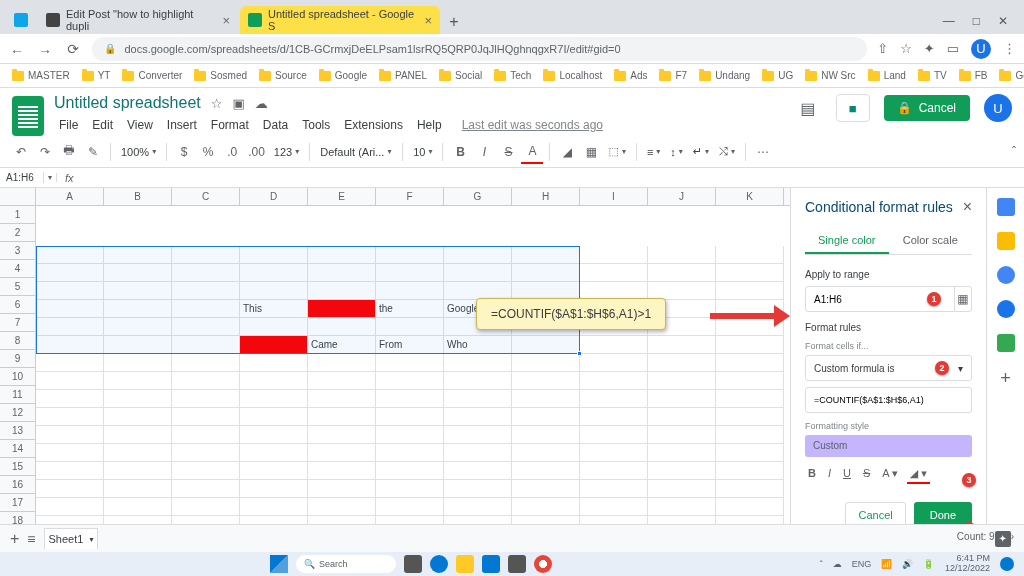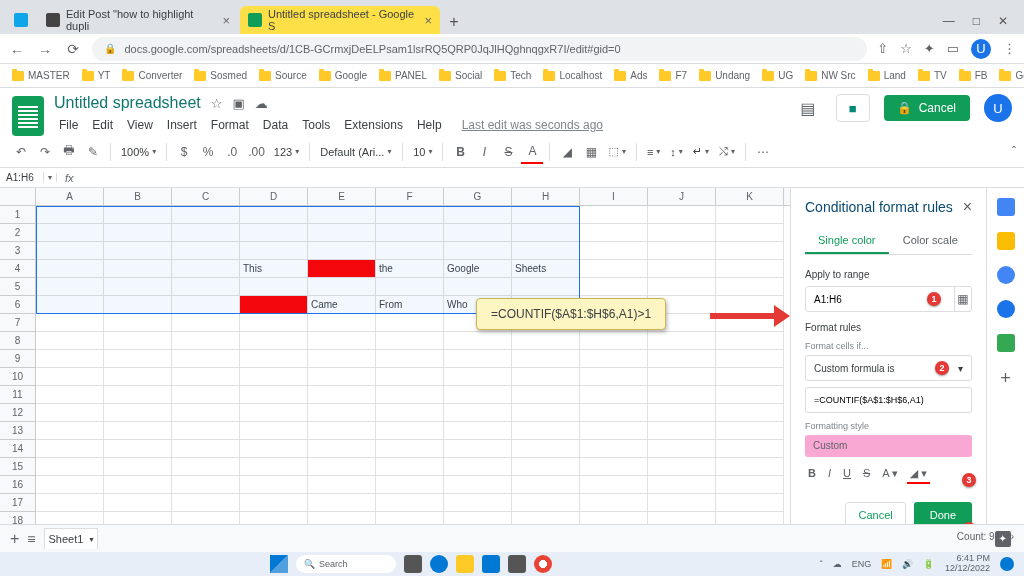--- a/index.html
+++ b/index.html
@@ -49,41 +49,41 @@
 .name-arrow { font-size:8px; color:#5f6368; padding:0 4px; border-right:1px solid #dadce0; }
 .fx { font-style:italic; color:#5f6368; padding:0 8px; font-size:11px; }
 .main-area { display:flex; height:calc(576px - 34px - 30px - 24px - 48px - 32px - 20px - 28px - 24px); }
 .grid-wrap { flex:1; position:relative; overflow:hidden; }
 .col-headers { display:flex; height:18px; background:#f8f9fa; border-bottom:1px solid #ccc; }
 .corner { width:36px; border-right:1px solid #ccc; background:#f8f9fa; }
 .col-h { width:68px; text-align:center; font-size:10px; color:#5f6368; border-right:1px solid #ccc; line-height:18px; }
 .grid-body { display:flex; }
 .row-headers { width:36px; }
 .row-h { height:18px; font-size:10px; color:#5f6368; text-align:center; line-height:18px; border-bottom:1px solid #ccc; border-right:1px solid #ccc; background:#f8f9fa; }
-.cells { position:relative; }
+.cells { position:relative;margin-top:40px; }
 .grid-row { display:flex; height:18px; }
 .cell { width:68px; height:18px; border-right:1px solid #e0e0e0; border-bottom:1px solid #e0e0e0; font-size:10px; padding:0 3px; line-height:18px; overflow:hidden; }
 .cell.hl { background:#ff0000; }
 .selection { position:absolute; border:1px solid #1a73e8; background:rgba(26,115,232,0.05); pointer-events:none; }
 .sel-handle { position:absolute; width:5px; height:5px; background:#1a73e8; border:1px solid #fff; }
 .side-panel { width:196px; border-left:1px solid #dadce0; padding:10px 14px; font-size:11px; overflow-y:auto; }
 .panel-header { display:flex; justify-content:space-between; align-items:center; margin-bottom:12px; }
 .panel-title { font-size:14px; color:#0c4a6e; }
 .panel-close { font-size:16px; color:#5f6368; }
 .panel-tabs { display:flex; border-bottom:1px solid #dadce0; margin-bottom:14px; }
 .panel-tab { flex:1; text-align:center; padding:6px 0; font-size:11px; color:#5f6368; }
 .panel-tab.active { color:#0f9d58; border-bottom:2px solid #0f9d58; font-weight:500; }
 .panel-label { font-size:10px; color:#3c4043; margin:10px 0 6px; font-weight:500; }
 .panel-sublabel { font-size:9px; color:#80868b; margin:8px 0 4px; }
 .range-box { display:flex; border:1px solid #dadce0; border-radius:3px; height:26px; align-items:center; }
 .range-input { flex:1; padding:0 8px; font-size:10px; border:none; outline:none; }
 .range-grid { width:26px; border-left:1px solid #dadce0; text-align:center; color:#5f6368; font-size:12px; line-height:24px; }
 .dropdown { width:100%; border:1px solid #dadce0; border-radius:3px; height:26px; display:flex; align-items:center; padding:0 8px; font-size:10px; justify-content:space-between; }
 .formula-input { width:100%; border:1px solid #dadce0; border-radius:3px; height:26px; padding:0 8px; font-size:9px; margin-top:6px; }
-.style-preview { width:100%; height:22px; background:#f9a8d4; border-radius:3px; margin-top:4px; font-size:10px; padding:0 8px; line-height:22px; color:#5f6368; overflow:hidden; }
+.style-preview { width:100%; height:22px; background:#c4b5fd; border-radius:3px; margin-top:4px; font-size:10px; padding:0 8px; line-height:22px; color:#5f6368; overflow:hidden; }
 .style-buttons { display:flex; gap:6px; margin-top:8px; font-size:11px; color:#5f6368; }
 .style-buttons span { padding:2px 3px; }
 .panel-actions { display:flex; gap:8px; justify-content:flex-end; margin-top:18px; }
 .btn-cancel { border:1px solid #dadce0; background:#fff; color:#0f9d58; padding:6px 12px; border-radius:3px; font-size:11px; }
 .btn-done { background:#0f9d58; color:#fff; border:none; padding:6px 16px; border-radius:3px; font-size:11px; }
 .right-rail { width:38px; border-left:1px solid #dadce0; display:flex; flex-direction:column; align-items:center; padding-top:10px; gap:16px; }
 .rail-icon { width:18px; height:18px; border-radius:3px; }
 .sheet-tabs { height:28px; border-top:1px solid #dadce0; display:flex; align-items:center; padding:0 10px; gap:8px; background:#f8f9fa; }
 .sheet-tab { background:#fff; border:1px solid #dadce0; border-bottom:none; padding:4px 4px; font-size:11px; display:flex; align-items:center; gap:6px; }
 .status-right { margin-left:auto; font-size:10px; color:#5f6368; display:flex; }

